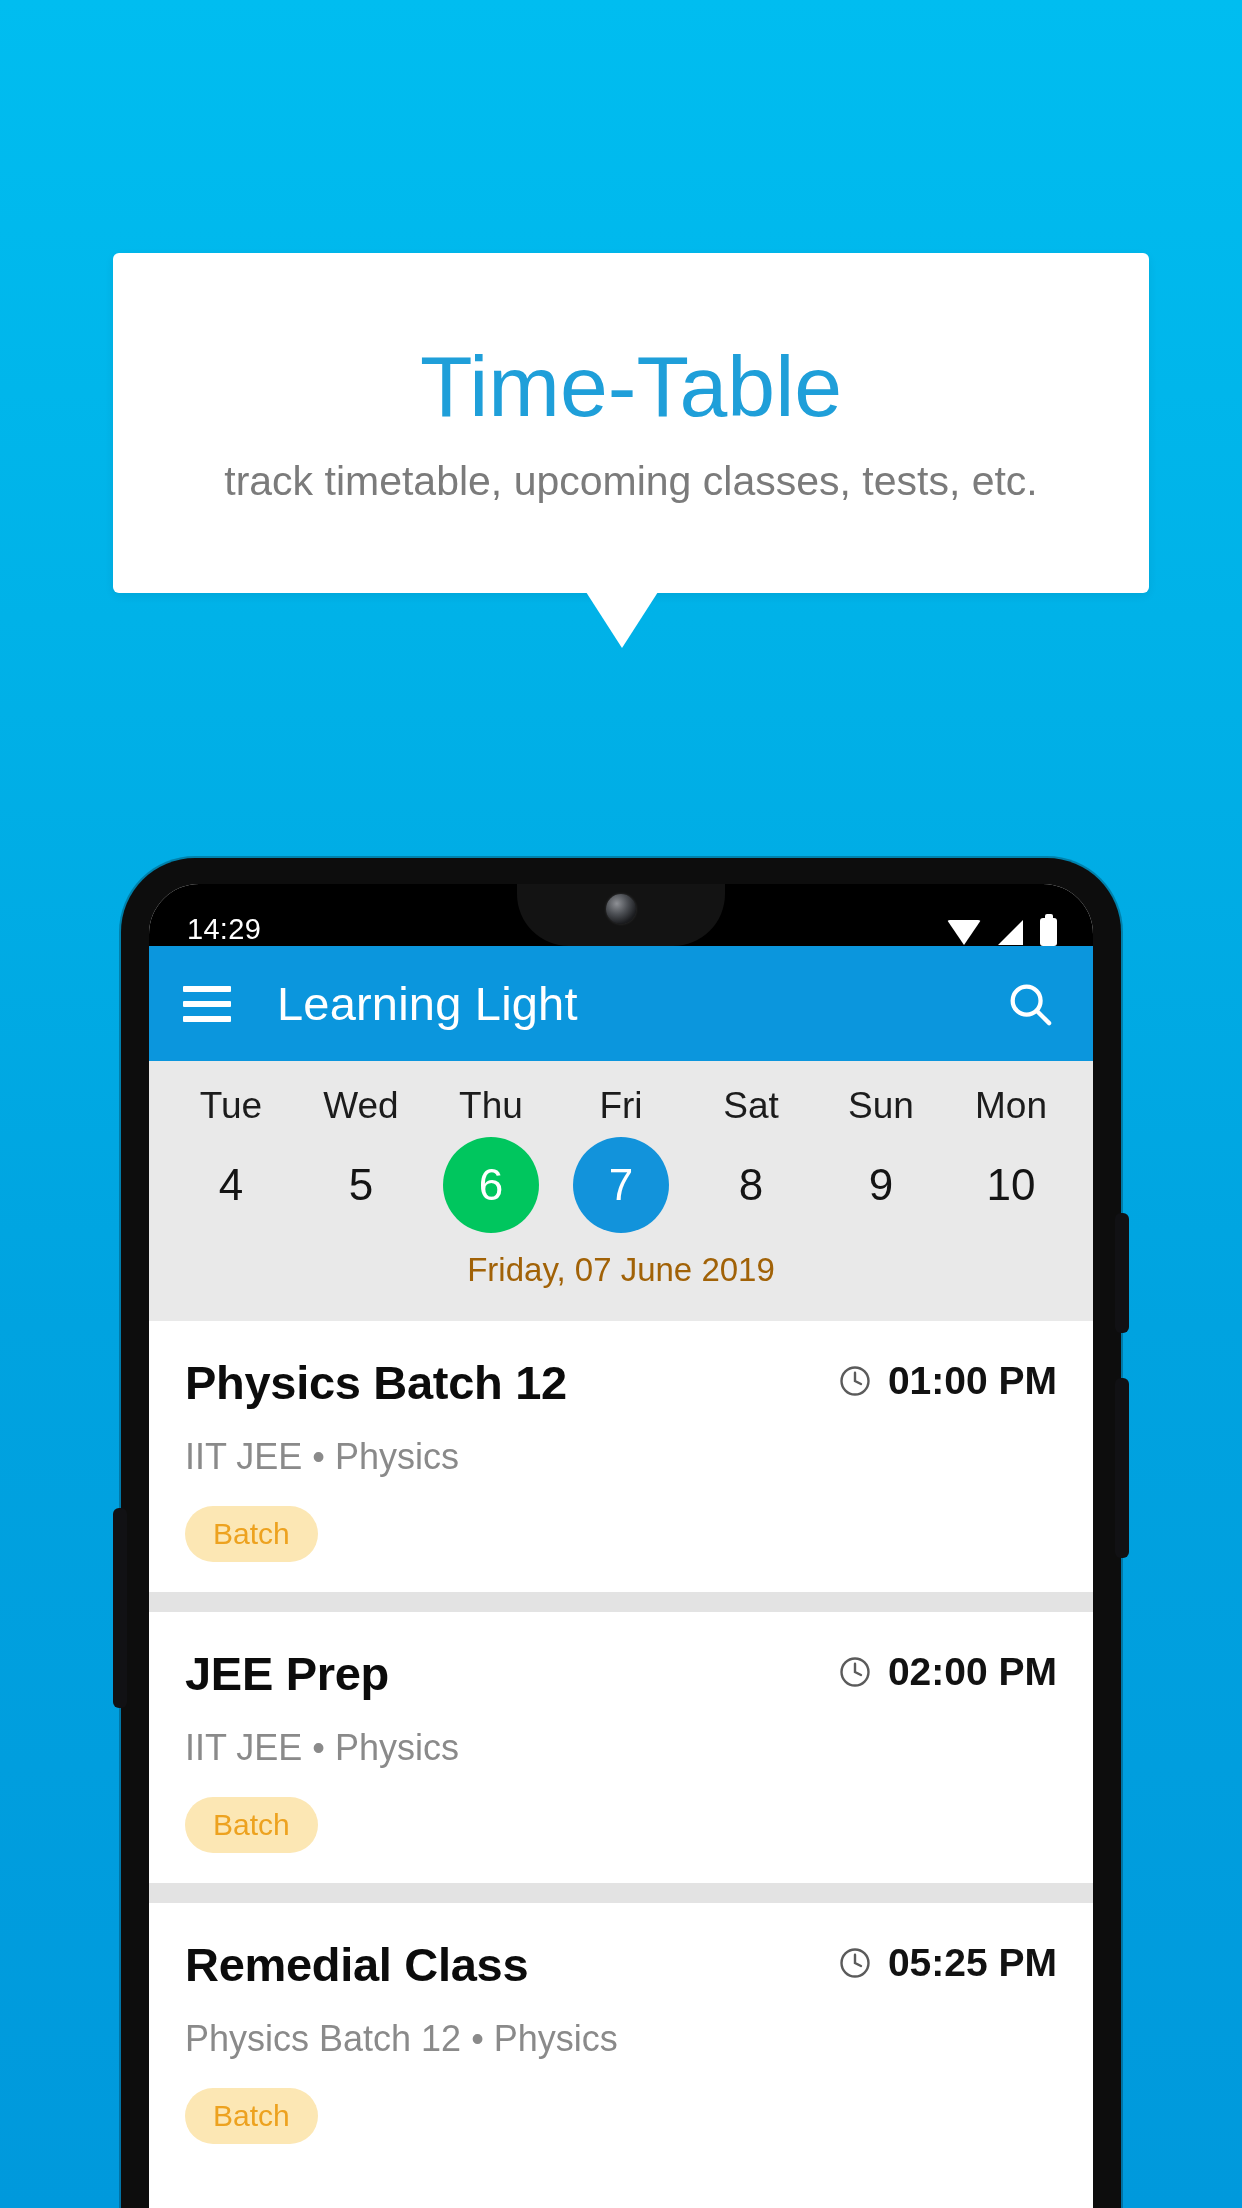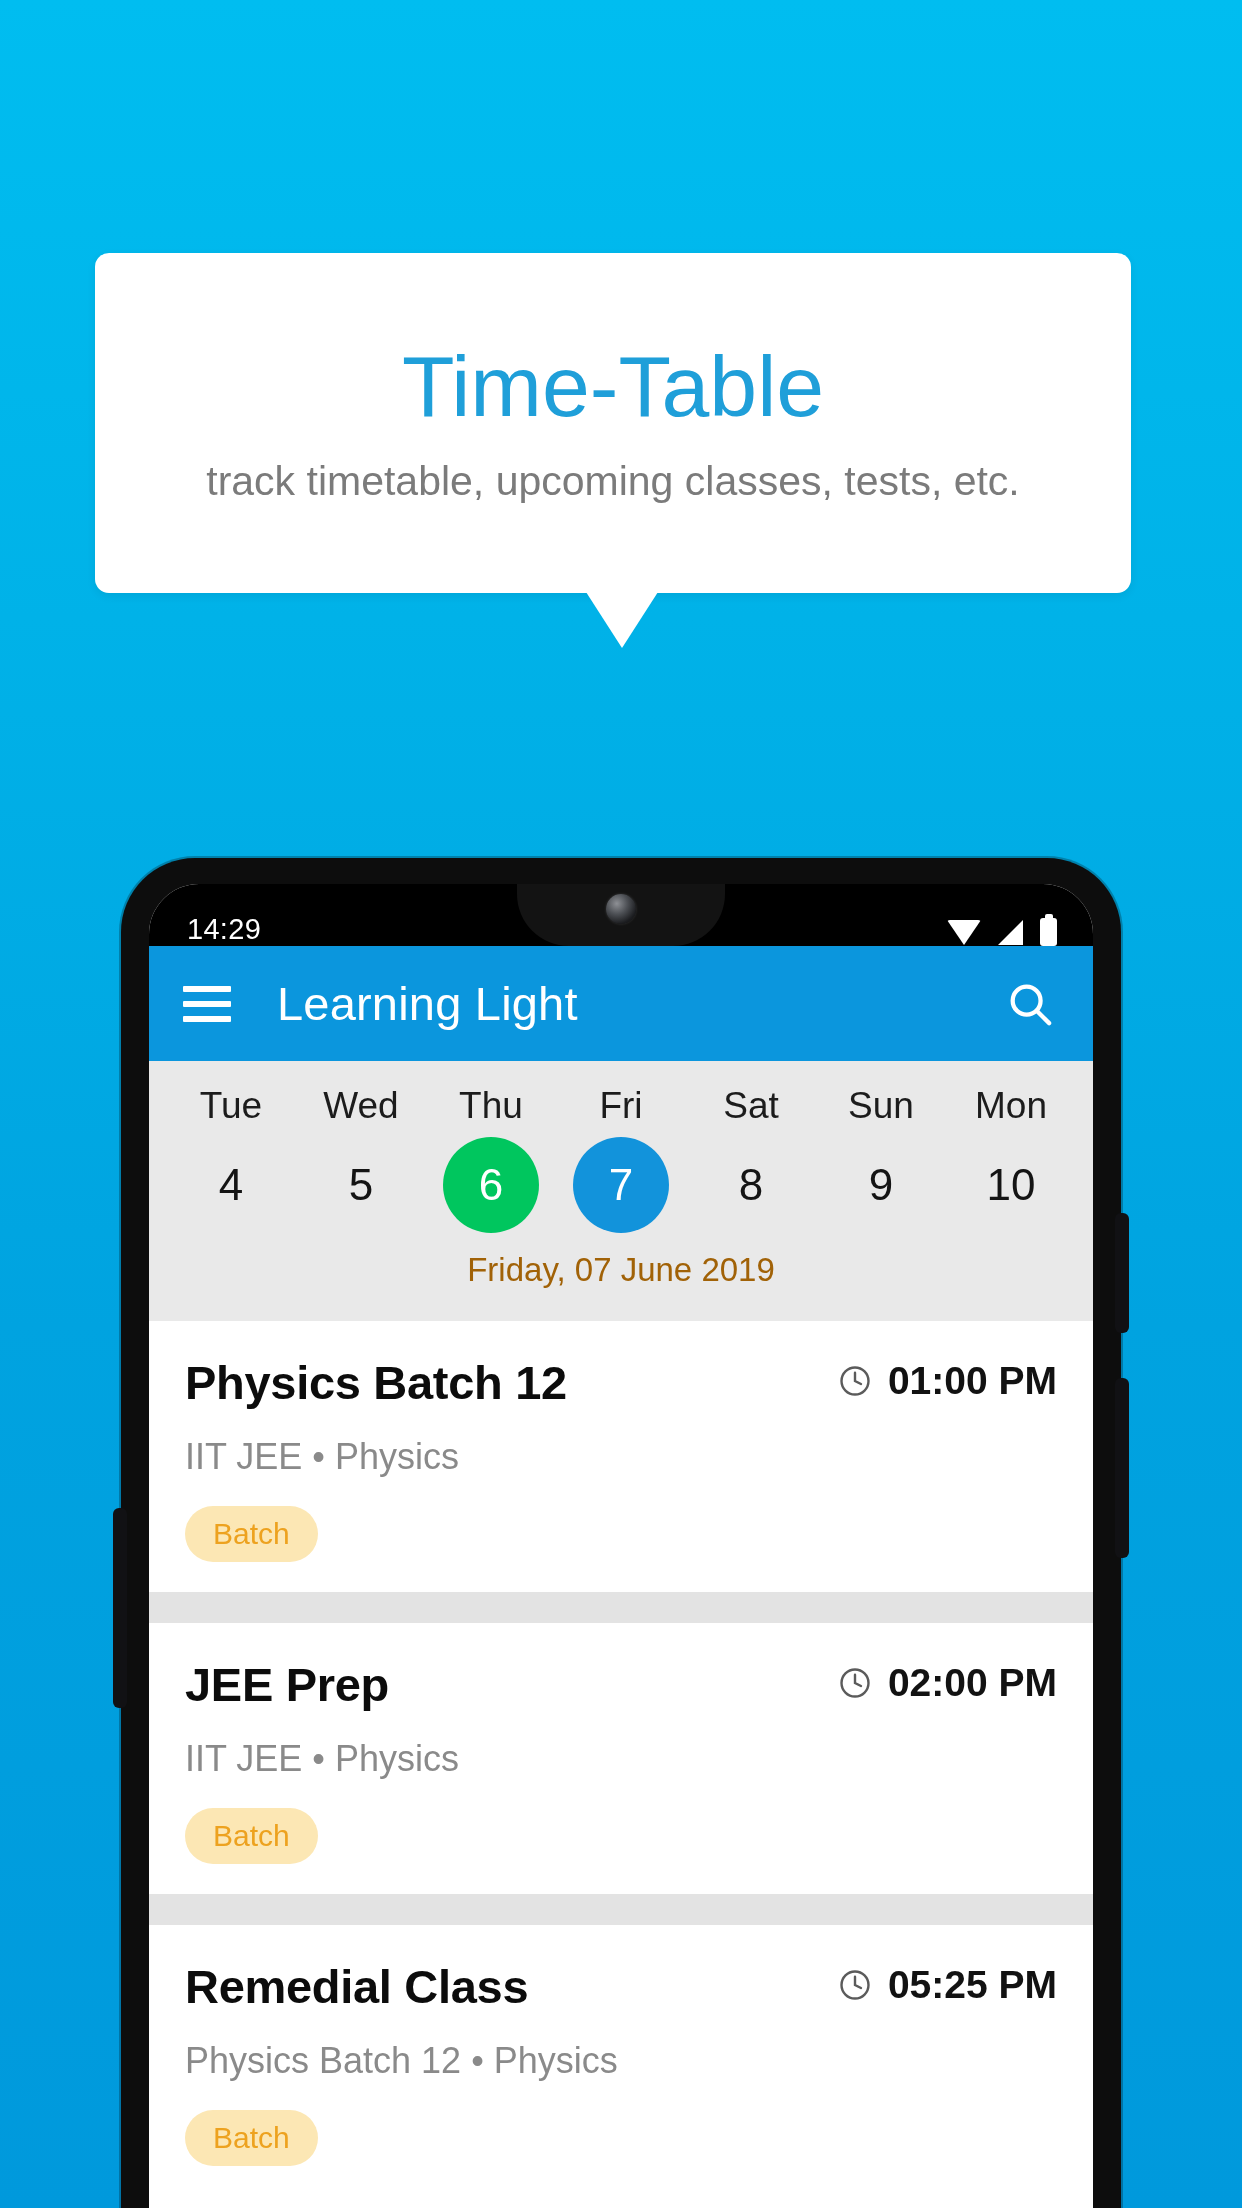--- a/index.html
+++ b/index.html
@@ -18,26 +18,26 @@
     position: relative;
     width: 1242px;
     height: 2208px;
     background: linear-gradient(180deg, #00bdf0 0%, #00b2e8 28%, #00a3e0 60%, #0099dc 100%);
     overflow: hidden;
   }
 
   
   .bubble {
     position: absolute;
-    left: 95px;
+    left: 113px;
     top: 253px;
     width: 1036px;
     height: 340px;
     background: #ffffff;
-    border-radius: 14px;
+    border-radius: 6px;
     box-shadow: 0 3px 10px rgba(0,0,0,0.07);
   }
   .bubble-inner {
     position: absolute;
     left: 0; right: 0; top: 0; bottom: 0;
     display: flex;
     flex-direction: column;
     align-items: center;
     justify-content: center;
   }
@@ -287,21 +287,21 @@
     padding: 18px 0 20px;
   }
 
   
   .list {
     background: #e3e3e3;
   }
   .card {
     background: #ffffff;
     padding: 34px 36px 30px 36px;
-    margin-bottom: 31px;
+    margin-bottom: 20px;
   }
   .card-top {
     display: flex;
     align-items: baseline;
   }
   .card-title {
     font-size: 47px;
     font-weight: 700;
     color: #0c0c0c;
     letter-spacing: -0.3px;

